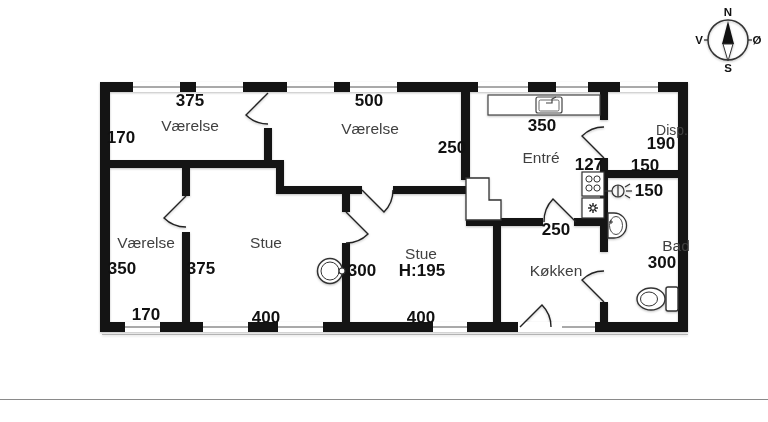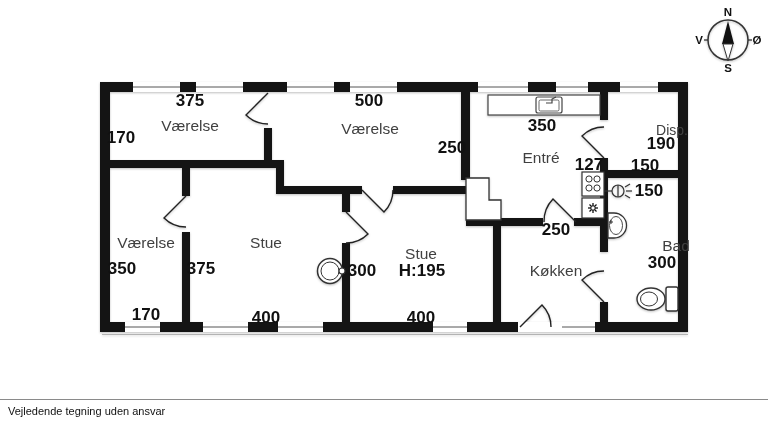--- a/index.html
+++ b/index.html
@@ -216,14 +216,13 @@
 
   <div class="lbl" style="left:556px;top:271px">Køkken</div>
   <div class="dim" style="left:556px;top:229px">250</div>
 
   <div class="compass-letter" style="left:728px;top:12px">N</div>
   <div class="compass-letter" style="left:728px;top:68px">S</div>
   <div class="compass-letter" style="left:699px;top:40px">V</div>
   <div class="compass-letter" style="left:757px;top:40px">Ø</div>
 
   <div class="footer-rule"></div>
-  <div class="footer-text">Vejledende tegning uden ansvar</div>
 </div>
 
 </body></html>

